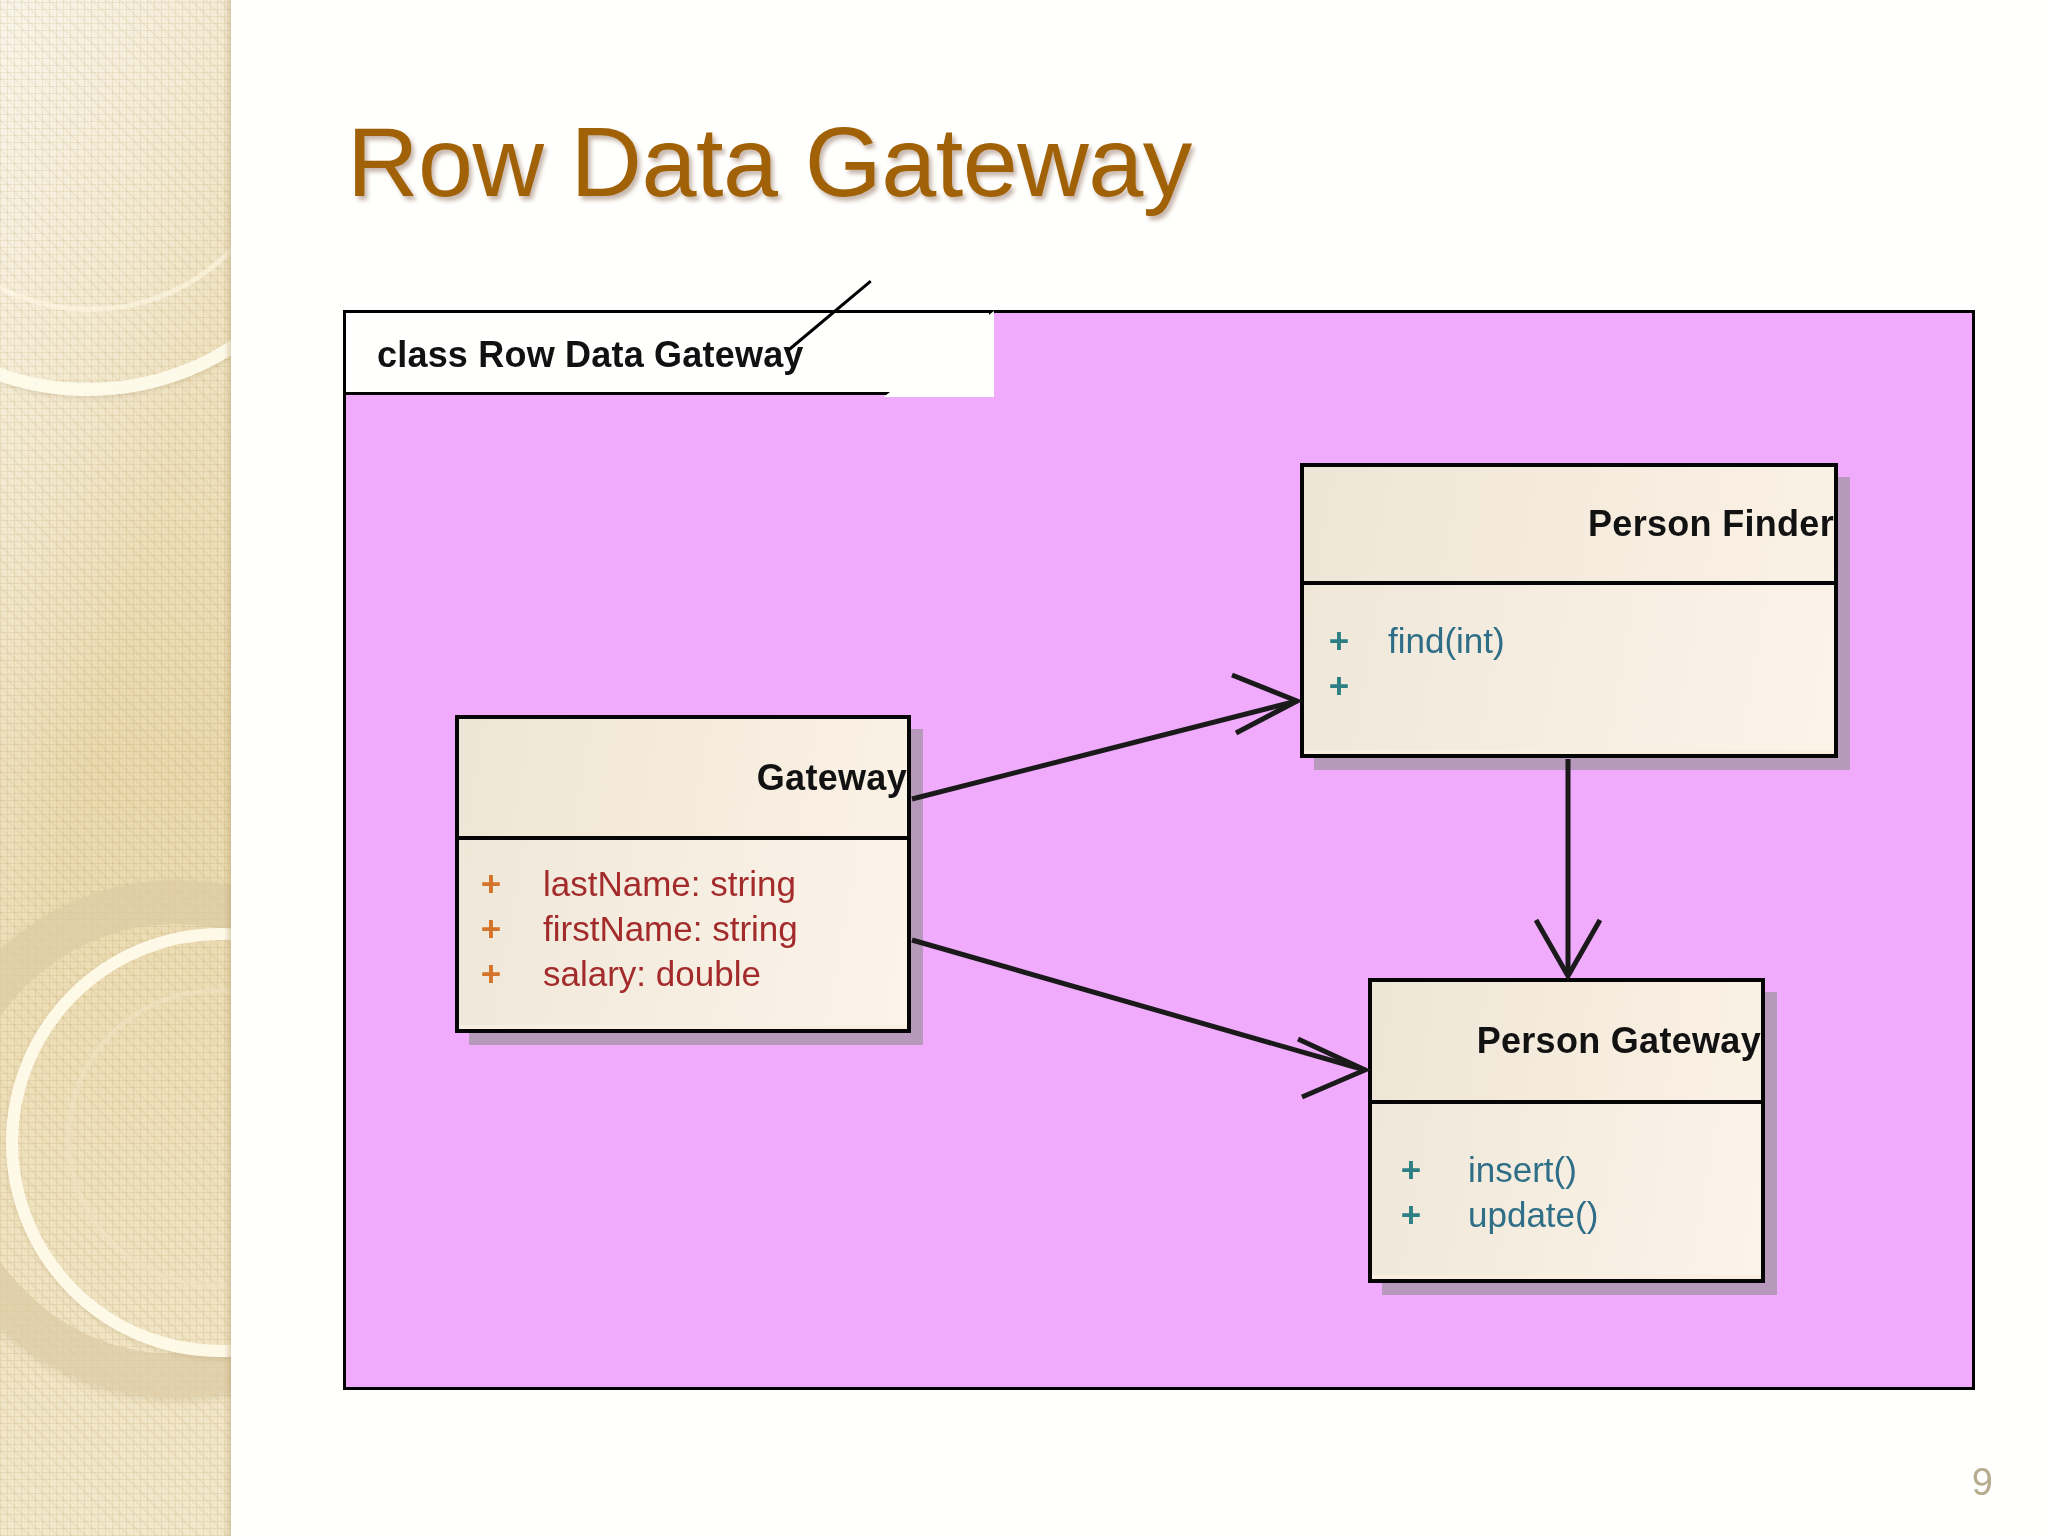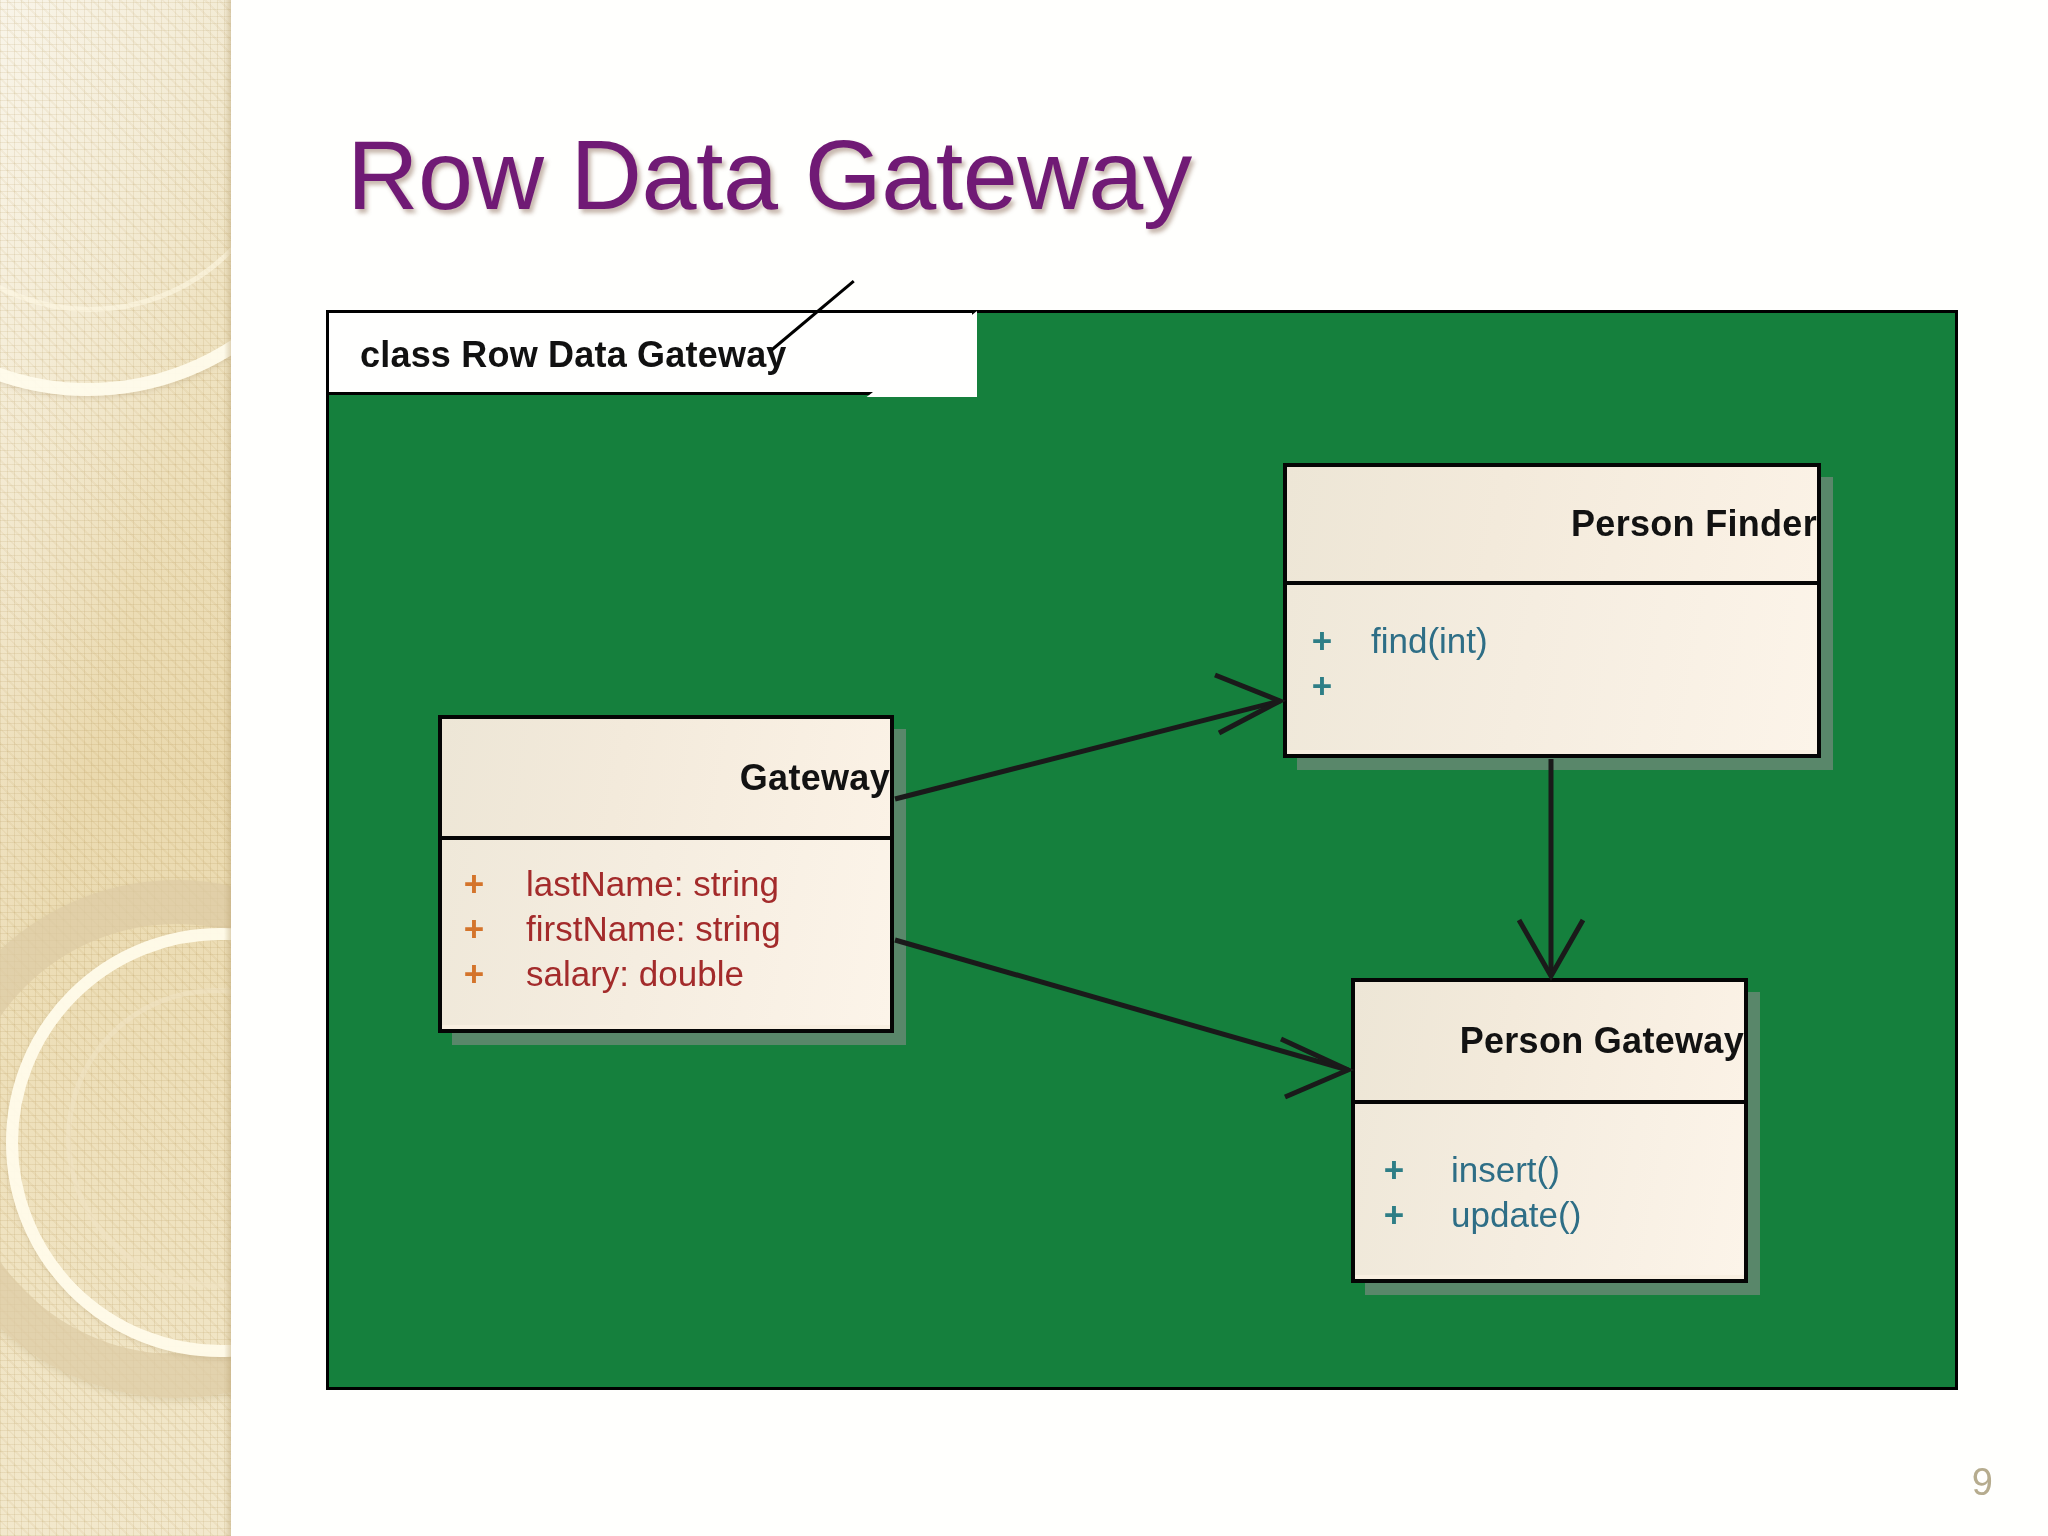--- a/index.html
+++ b/index.html
@@ -50,33 +50,33 @@
     width:290px;height:290px;left:66px;top:988px;
     border:5px solid rgba(240,228,196,.55);
   }
   #band-edge{
     position:absolute;right:0;top:0;width:7px;height:100%;
     background:linear-gradient(90deg, rgba(195,170,118,0), rgba(175,150,100,.38));
   }
 
   
   #slide-title{
-    position:absolute;left:347px;top:124px;
+    position:absolute;left:347px;top:111px;
     font-size:99px;line-height:1.04;
-    color:#701a75;
+    color:#a16207;
     letter-spacing:-.5px;
     text-shadow:3px 4px 4px rgba(120,80,60,.42);
     white-space:nowrap;
   }
 
   
   #uml-frame{
-    position:absolute;left:326px;top:310px;width:1632px;height:1080px;
+    position:absolute;left:343px;top:310px;width:1632px;height:1080px;
     border:3px solid #000;
-    background:#15803d;
+    background:#f0abfc;
     box-sizing:border-box;
   }
   #frame-header{
     position:absolute;left:0;top:0;width:646px;height:82px;
     box-sizing:border-box;
   }
   #frame-header-fill{
     position:absolute;inset:0;
     background:#FFFFFE;
     border-bottom:3px solid #000;

